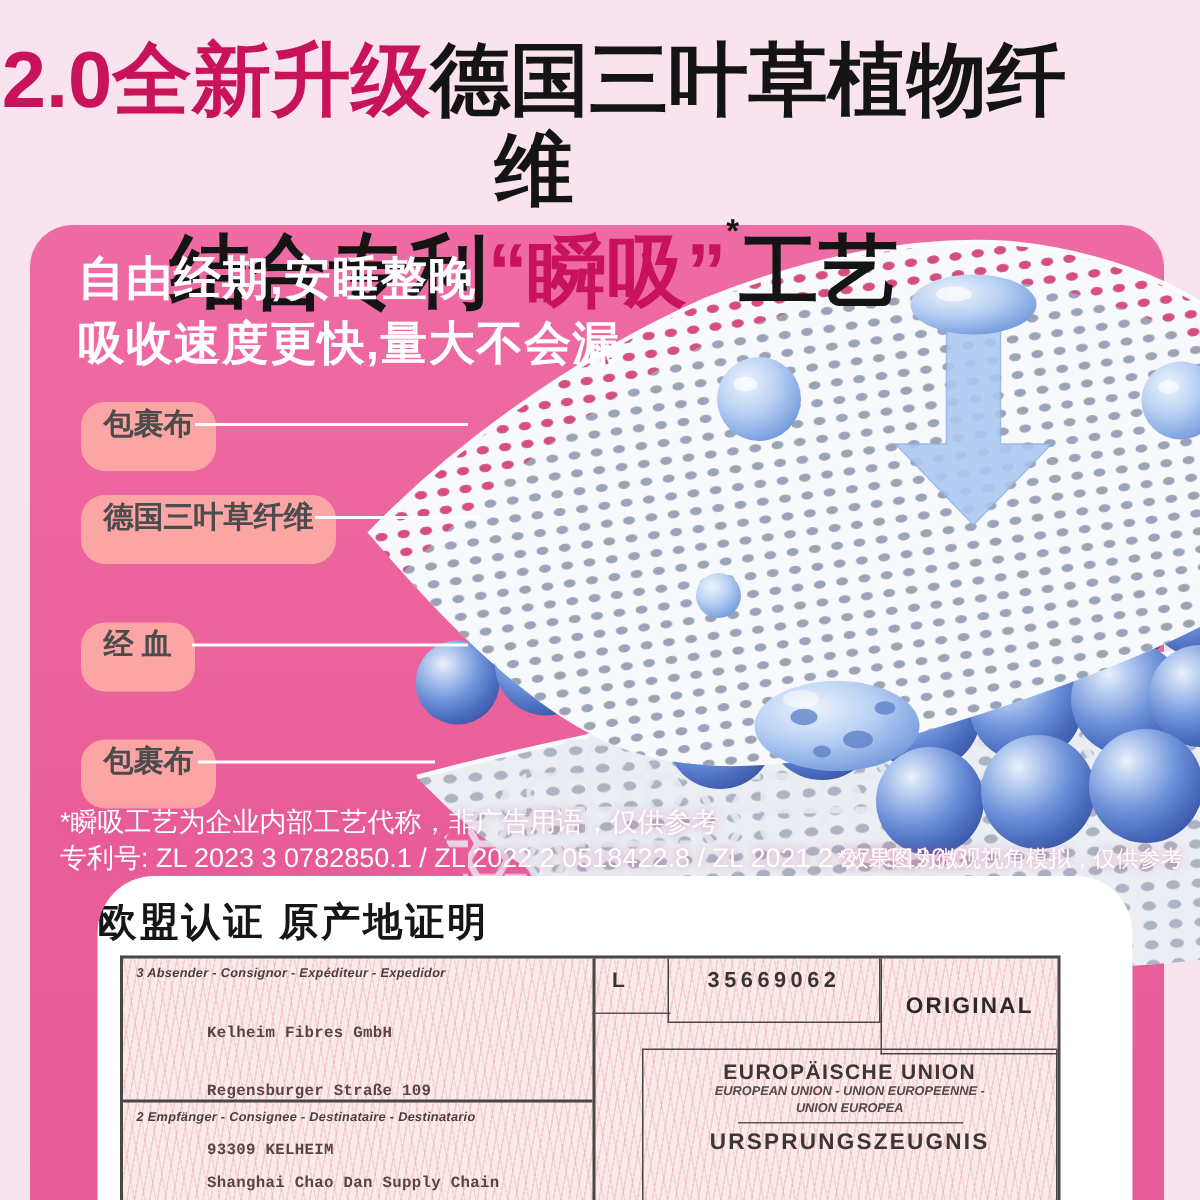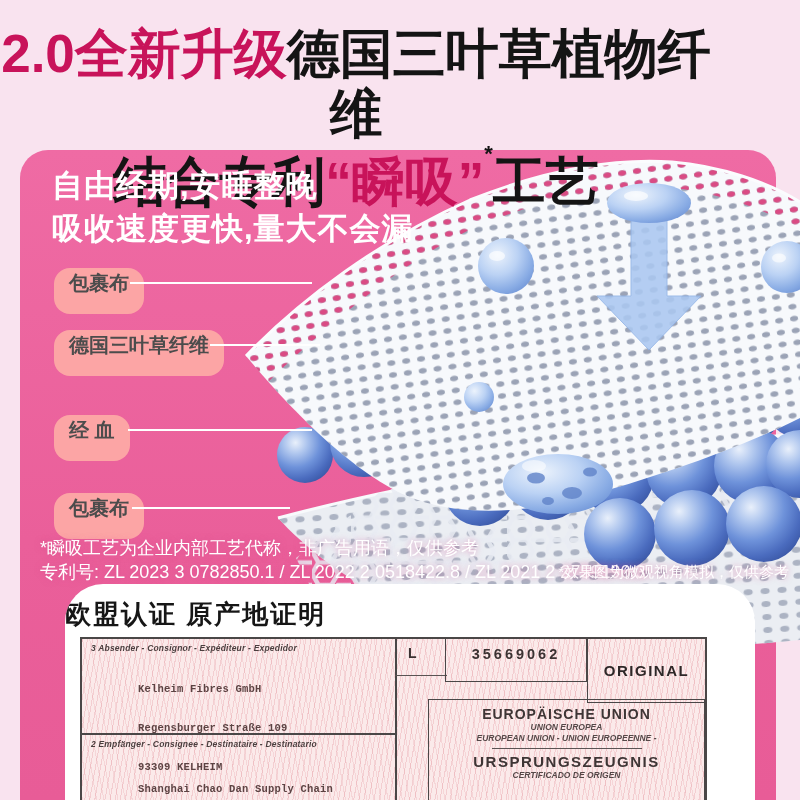--- a/index.html
+++ b/index.html
@@ -230,22 +230,21 @@
         
       </div>
 
       <div class="l-label">L</div>
       <div class="l-underline"></div>
       <div class="serial-box">35669062</div>
       <div class="original-box">ORIGINAL</div>
 
       <div class="eu-box">
         <div class="eu-title">EUROPÄISCHE UNION</div>
+        <div class="eu-sub">EUROPEAN UNION - UNION EUROPEENNE -</div>
         <div class="eu-sub">UNION EUROPEA</div>
-        <div class="eu-sub">EUROPEAN UNION - UNION EUROPEENNE -</div>
         <div class="eu-rule"></div>
         <div class="origin-title">URSPRUNGSZEUGNIS</div>
-        <div class="eu-sub">CERTIFICADO DE ORIGEN</div>
       </div>
     </div>
   </div>
 
 </div>
 
 </body></html>

